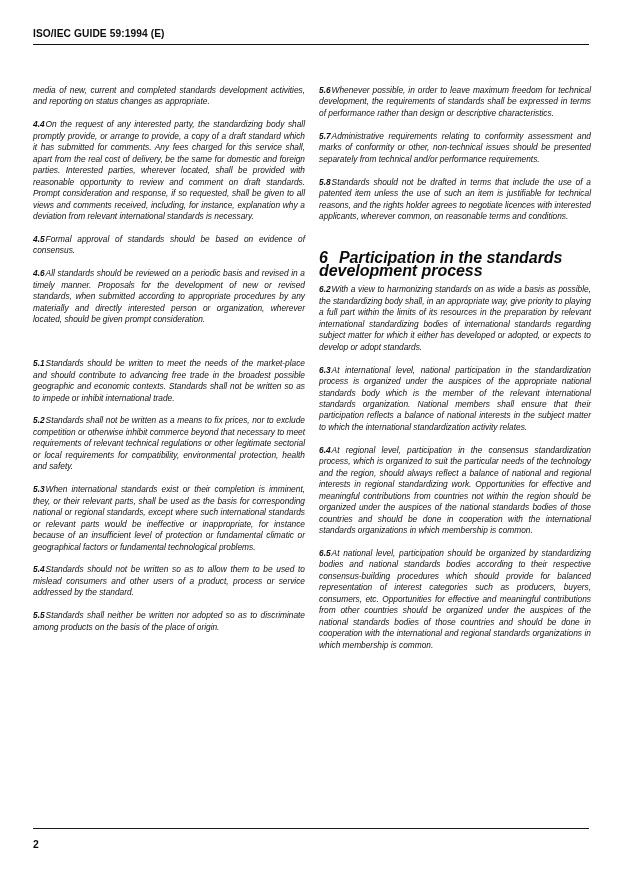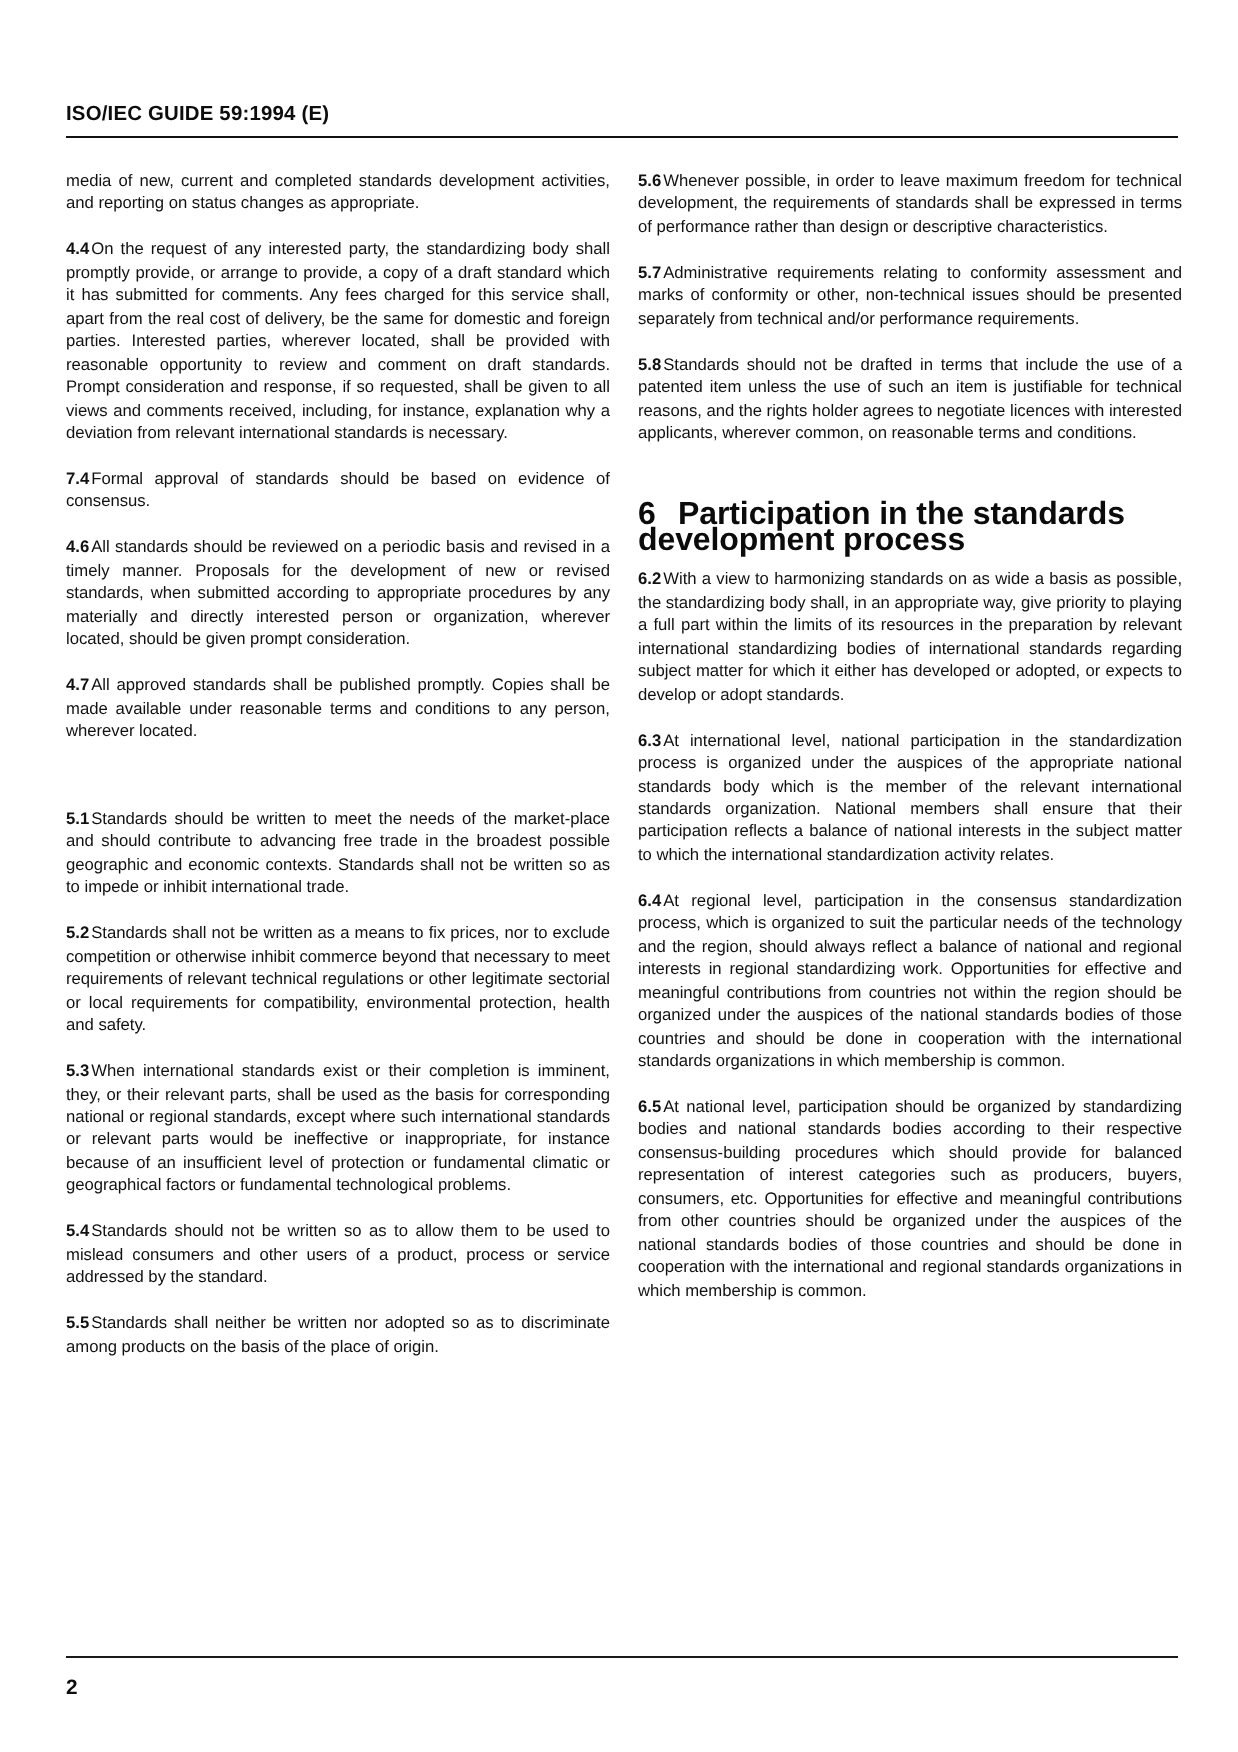--- a/index.html
+++ b/index.html
@@ -19,21 +19,21 @@
     height: 876px;
     background: #ffffff;
     overflow: hidden;
     box-sizing: border-box;
   }
 
   
   .header {
     position: absolute;
     left: 33px;
-    top: 52px;
+    top: 28px;
     width: 556px;
   }
   .header-title {
     font-size: 10.2px;
     font-weight: bold;
     letter-spacing: 0.1px;
     line-height: 12px;
     color: #0d0d0d;
     white-space: nowrap;
   }
@@ -47,20 +47,21 @@
   
   .columns {
     position: absolute;
     left: 33px;
     top: 85px;
     width: 558px;
     height: 725px;
     display: flex;
     flex-direction: row;
     justify-content: space-between;
+    font-style: italic;
   }
   .column {
     width: 272px;
     box-sizing: border-box;
   }
 
   p.para {
     margin: 0 0 11.5px 0;
     font-size: 8.35px;
     line-height: 11.45px;
@@ -124,23 +125,22 @@
 
   <div class="header">
     <div class="header-title">ISO/IEC GUIDE 59:1994 (E)</div>
     <div class="header-rule"></div>
   </div>
 
   <div class="columns">
     <div class="column" id="col-left">
         <p class="para cont"><span>media of new, current and completed standards development activities, and reporting on status changes as appropriate.</span></p>
         <p class="para"><span class="num">4.4</span><span>On the request of any interested party, the standardizing body shall promptly provide, or arrange to provide, a copy of a draft standard which it has submitted for comments. Any fees charged for this service shall, apart from the real cost of delivery, be the same for domestic and foreign parties. Interested parties, wherever located, shall be provided with reasonable opportunity to review and comment on draft standards. Prompt consideration and response, if so requested, shall be given to all views and comments received, including, for instance, explanation why a deviation from relevant international standards is necessary.</span></p>
-        <p class="para"><span class="num">7.4</span><span>Formal approval of standards should be based on evidence of consensus.</span></p>
+        <p class="para"><span class="num">4.5</span><span>Formal approval of standards should be based on evidence of consensus.</span></p>
         <p class="para"><span class="num">4.6</span><span>All standards should be reviewed on a periodic basis and revised in a timely manner. Proposals for the development of new or revised standards, when submitted according to appropriate procedures by any materially and directly interested person or organization, wherever located, should be given prompt consideration.</span></p>
-        <p class="para"><span class="num">4.7</span><span>All approved standards shall be published promptly. Copies shall be made available under reasonable terms and conditions to any person, wherever located.</span></p>
         <div class="clause-gap-5"></div>
         <p class="para"><span class="num">5.1</span><span>Standards should be written to meet the needs of the market-place and should contribute to advancing free trade in the broadest possible geographic and economic contexts. Standards shall not be written so as to impede or inhibit international trade.</span></p>
         <p class="para"><span class="num">5.2</span><span>Standards shall not be written as a means to fix prices, nor to exclude competition or otherwise inhibit commerce beyond that necessary to meet requirements of relevant technical regulations or other legitimate sectorial or local requirements for compatibility, environmental protection, health and safety.</span></p>
         <p class="para"><span class="num">5.3</span><span>When international standards exist or their completion is imminent, they, or their relevant parts, shall be used as the basis for corresponding national or regional standards, except where such international standards or relevant parts would be ineffective or inappropriate, for instance because of an insufficient level of protection or fundamental climatic or geographical factors or fundamental technological problems.</span></p>
         <p class="para"><span class="num">5.4</span><span>Standards should not be written so as to allow them to be used to mislead consumers and other users of a product, process or service addressed by the standard.</span></p>
         <p class="para"><span class="num">5.5</span><span>Standards shall neither be written nor adopted so as to discriminate among products on the basis of the place of origin.</span></p>
       </div>
     <div class="column" id="col-right">
         <p class="para"><span class="num">5.6</span><span>Whenever possible, in order to leave maximum freedom for technical development, the requirements of standards shall be expressed in terms of performance rather than design or descriptive characteristics.</span></p>
         <p class="para"><span class="num">5.7</span><span>Administrative requirements relating to conformity assessment and marks of conformity or other, non-technical issues should be presented separately from technical and/or performance requirements.</span></p>

